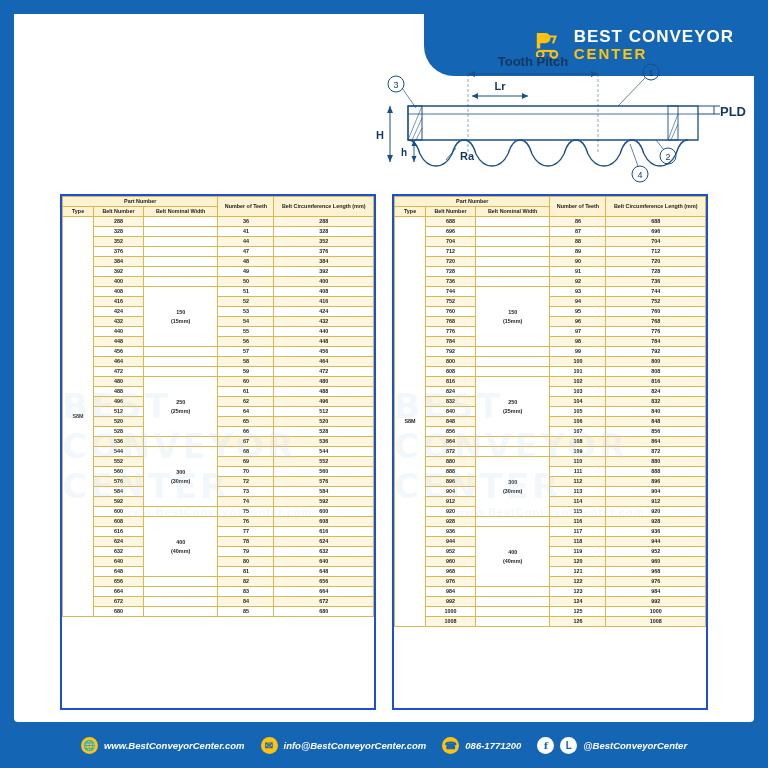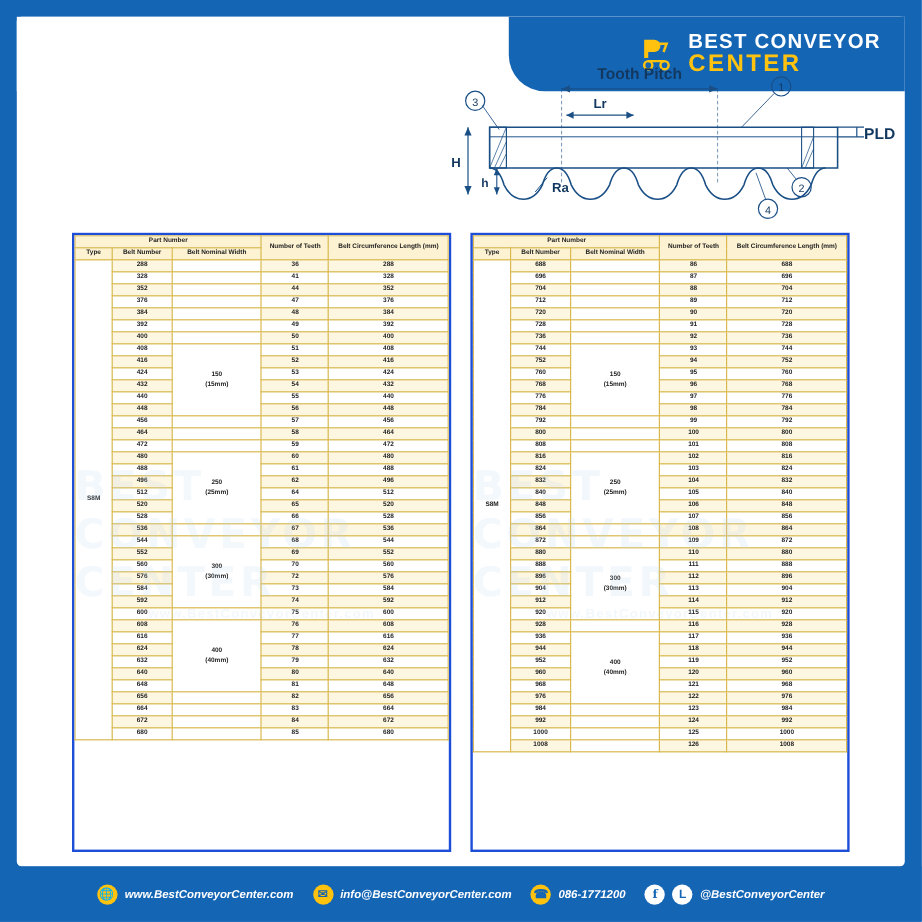--- a/index.html
+++ b/index.html
@@ -52,21 +52,21 @@
     width:330px; height:62px;
     background:#1565b5;
     border-bottom-left-radius:30px;
     display:flex; align-items:center; justify-content:flex-end;
     padding-right:20px;
   }
   .brand-mark { display:flex; align-items:center; gap:10px; }
   .brand-icon { width:34px; height:34px; }
   .brand-text { line-height:1.05; }
   .brand-text .l1 { color:#ffffff; font-size:17px; font-weight:bold; letter-spacing:1px; }
-  .brand-text .l2 { color:#ffc20e; font-size:20px; font-weight:bold; letter-spacing:2px; }
+  .brand-text .l2 { color:#ffc20e; font-size:15px; font-weight:bold; letter-spacing:2px; }
 
   
   .diagram { position:absolute; left:330px; top:30px; width:380px; height:150px;margin-left:24px; }
 
   
   .tables-wrap {
     position:absolute;
     left:46px; top:180px; right:46px; bottom:12px;
     display:flex; gap:16px;
   }

